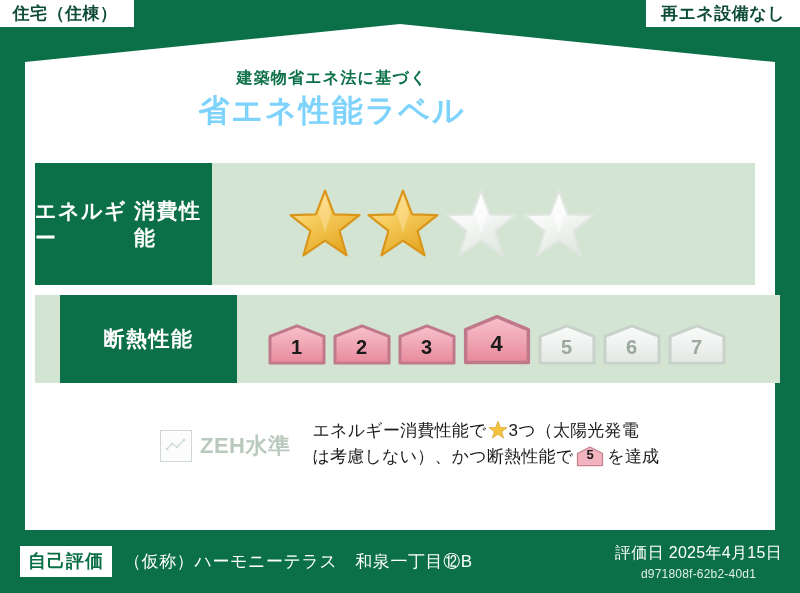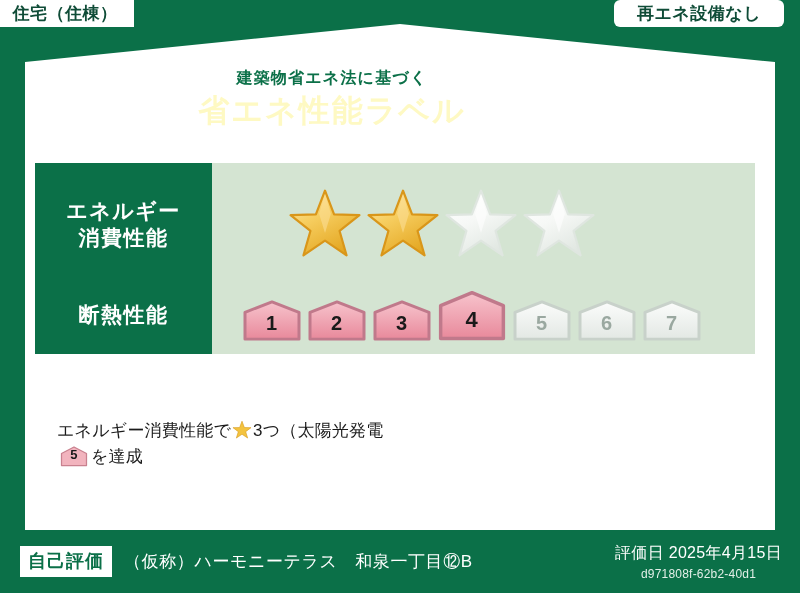--- a/index.html
+++ b/index.html
@@ -47,24 +47,23 @@
     justify-content: center;
     white-space: nowrap;
   }
   .tab-left {
     left: 0;
     width: 130px;
     height: 27px;
     padding-right: 4px;
   }
   .tab-right {
-    right: 16px;
-    width: 170px;
+    right: 0;
+    width: 154px;
     height: 27px;
-    border-radius: 6px;
   }
 
   
   .title-block {
     position: absolute;
     left: 0;
     top: 68px;
     width: 664px;
     text-align: center;
   }
@@ -72,44 +71,44 @@
     font-size: 16px;
     font-weight: 700;
     color: #0b7048;
     letter-spacing: 1.2px;
     line-height: 1.2;
   }
   .title-main {
     margin-top: 6px;
     font-size: 31px;
     font-weight: 700;
-    color: #fef9c3;
+    color: #7dd3fc;
     letter-spacing: 2px;
     line-height: 1.15;
   }
 
   
   .perf-row {
     position: absolute;
     left: 35px;
     width: 720px;
     display: flex;
     align-items: stretch;
     background: #d4e4d2;
   }
   #row-energy { top: 163px; height: 122px; }
-  #row-insulation { top: 276px; height: 78px; }
+  #row-insulation { top: 295px; height: 88px; padding-left: 25px; }
 
   .row-label {
     width: 177px;
     flex: 0 0 177px;
     background: #0b7048;
     color: #ffffff;
     display: flex;
-    flex-direction: column;
+    flex-direction: row;
     align-items: center;
     justify-content: center;
     font-size: 21px;
     font-weight: 700;
     letter-spacing: 1.5px;
     line-height: 1.3;
   }
   .row-body {
     flex: 1 1 auto;
     display: flex;
@@ -445,35 +444,47 @@
               </defs>
               <polygon points="4,43 4,15 31,4 58,15 58,43" fill="url(#chipGrad6)" stroke="#c8d1ca" stroke-width="3" stroke-linejoin="round"></polygon>
             </svg>
             <span class="chip-num">7</span>
           </div>
         </div>
     </div>
   </div>
 
   <div id="zeh-section">
+    <div class="zeh-mark">
+      <span class="zeh-box">
+        <svg viewBox="0 0 30 30" aria-hidden="true">
+          <polyline points="6,18 11,13 16,16 23,9" fill="none" stroke="#cfdcd2" stroke-width="1.4" stroke-linecap="round" stroke-linejoin="round"></polyline>
+          <circle cx="6" cy="18" r="1.3" fill="#cfdcd2"></circle>
+          <circle cx="11" cy="13" r="1.3" fill="#cfdcd2"></circle>
+          <circle cx="16" cy="16" r="1.3" fill="#cfdcd2"></circle>
+          <circle cx="23" cy="9" r="1.3" fill="#cfdcd2"></circle>
+        </svg>
+      </span>
+      <span class="zeh-text">ZEH水準</span>
+    </div>
 
     <div class="zeh-desc">
       <span>エネルギー消費性能で</span><span class="inline-star">
         <svg viewBox="0 0 100 100" aria-hidden="true">
           <defs>
             <linearGradient id="gInlineStar" x1="0" y1="0" x2="0.35" y2="1">
               <stop offset="0%" stop-color="#fbe3a0"></stop>
               <stop offset="48%" stop-color="#f6c council"></stop>
               <stop offset="100%" stop-color="#e0a021"></stop>
             </linearGradient>
           </defs>
           <polygon points="50,6 61.8,37.6 95.1,38.2 68.5,58.4 78.2,90.3 50,71.2 21.8,90.3 31.5,58.4 4.9,38.2 38.2,37.6" fill="#f3c33f" stroke="#d79a1c" stroke-width="3" stroke-linejoin="round"></polygon>
         </svg>
       </span><span>3つ（太陽光発電</span><br>
-      <span class="inline-chip">
+      <span>は考慮しない）、かつ断熱性能で</span><span class="inline-chip">
         <svg viewBox="0 0 56 44" aria-hidden="true" preserveAspectRatio="none">
           <polygon points="3,41 3,17 28,4 53,17 53,41" fill="#f2b4be" stroke="#c9818f" stroke-width="2.5" stroke-linejoin="round"></polygon>
         </svg>
         <span>5</span>
       </span><span>を達成</span>
     </div>
   </div>
 
   <div id="footer">
     <div class="footer-left">

